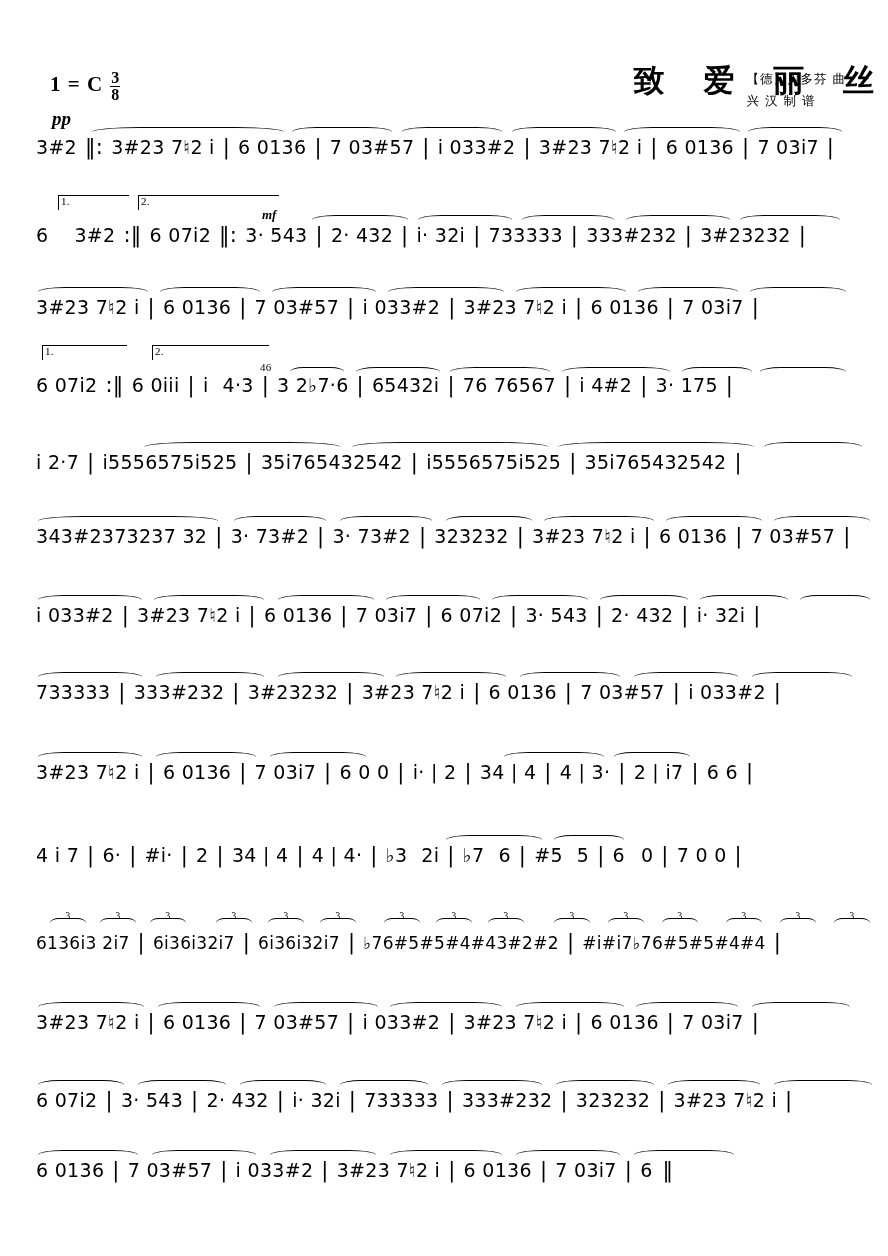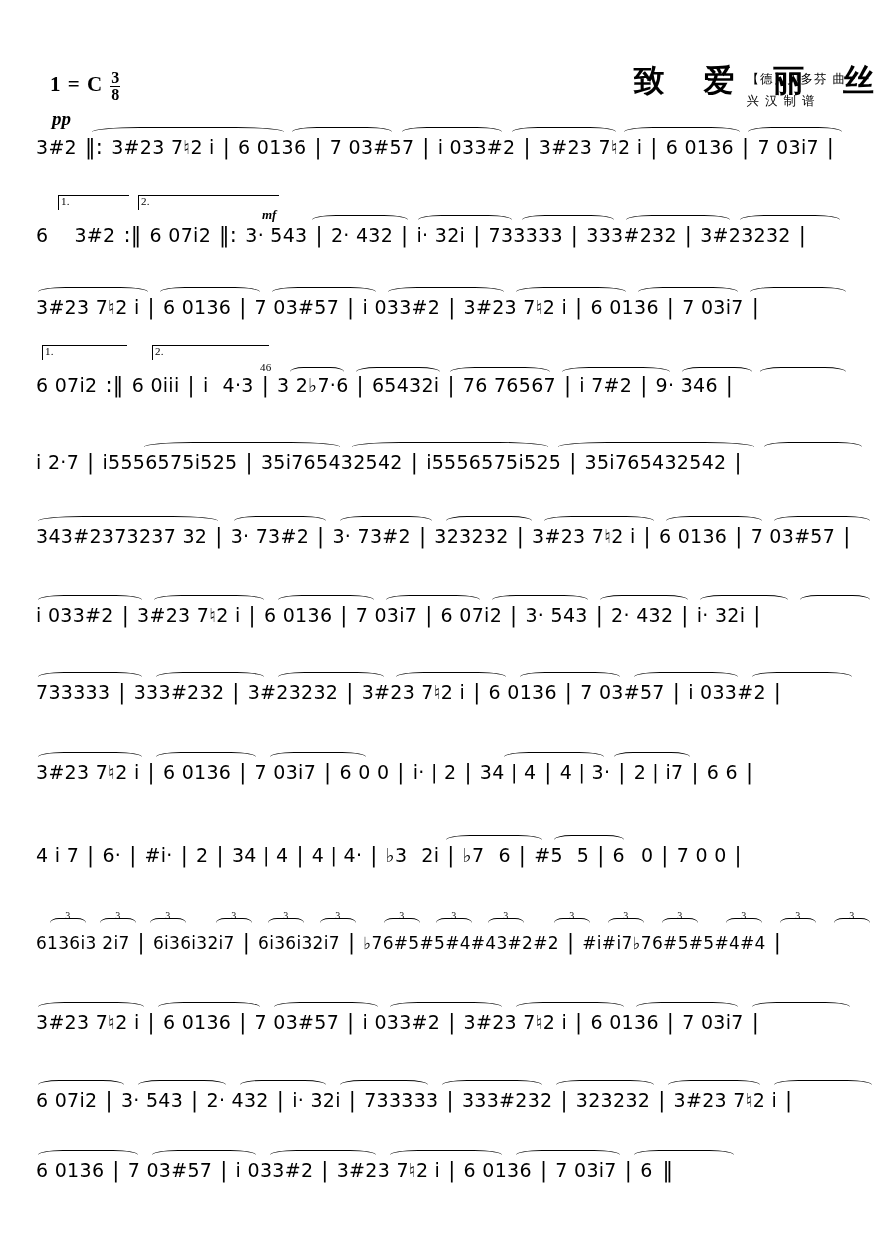--- a/index.html
+++ b/index.html
@@ -215,23 +215,23 @@
       <span class="cell">i</span>
       <span style="display:inline-block;width:10px"></span>
       <span class="cell">4·3</span>
       <span class="bar">|</span>
       <span class="cell">3 2♭7·6</span>
       <span class="bar">|</span>
       <span class="cell">65432i</span>
       <span class="bar">|</span>
       <span class="cell">76 76567</span>
       <span class="bar">|</span>
-      <span class="cell">i 7#2</span>
-      <span class="bar">|</span>
-      <span class="cell">9· 346</span>
+      <span class="cell">i 4#2</span>
+      <span class="bar">|</span>
+      <span class="cell">3· 175</span>
       <span class="bar">|</span>
     </div>
     <span style="position:absolute;left:8px;top:-30px;width:84px;height:14px;border-left:1.3px solid #000;border-top:1.3px solid #000;"></span>
     <span style="position:absolute;left:11px;top:-30px;font-size:11px;font-family:'Liberation Serif',serif;">1.</span>
     <span style="position:absolute;left:118px;top:-30px;width:116px;height:14px;border-left:1.3px solid #000;border-top:1.3px solid #000;"></span>
     <span style="position:absolute;left:121px;top:-30px;font-size:11px;font-family:'Liberation Serif',serif;">2.</span>
     <span style="position:absolute;left:226px;top:-14px;font-size:11px;font-family:'Liberation Serif',serif;">46</span>
     <span class="slur" style="left:256px;top:-8px;width:54px"></span>
     <span class="slur" style="left:322px;top:-8px;width:84px"></span>
     <span class="slur" style="left:416px;top:-8px;width:100px"></span>

